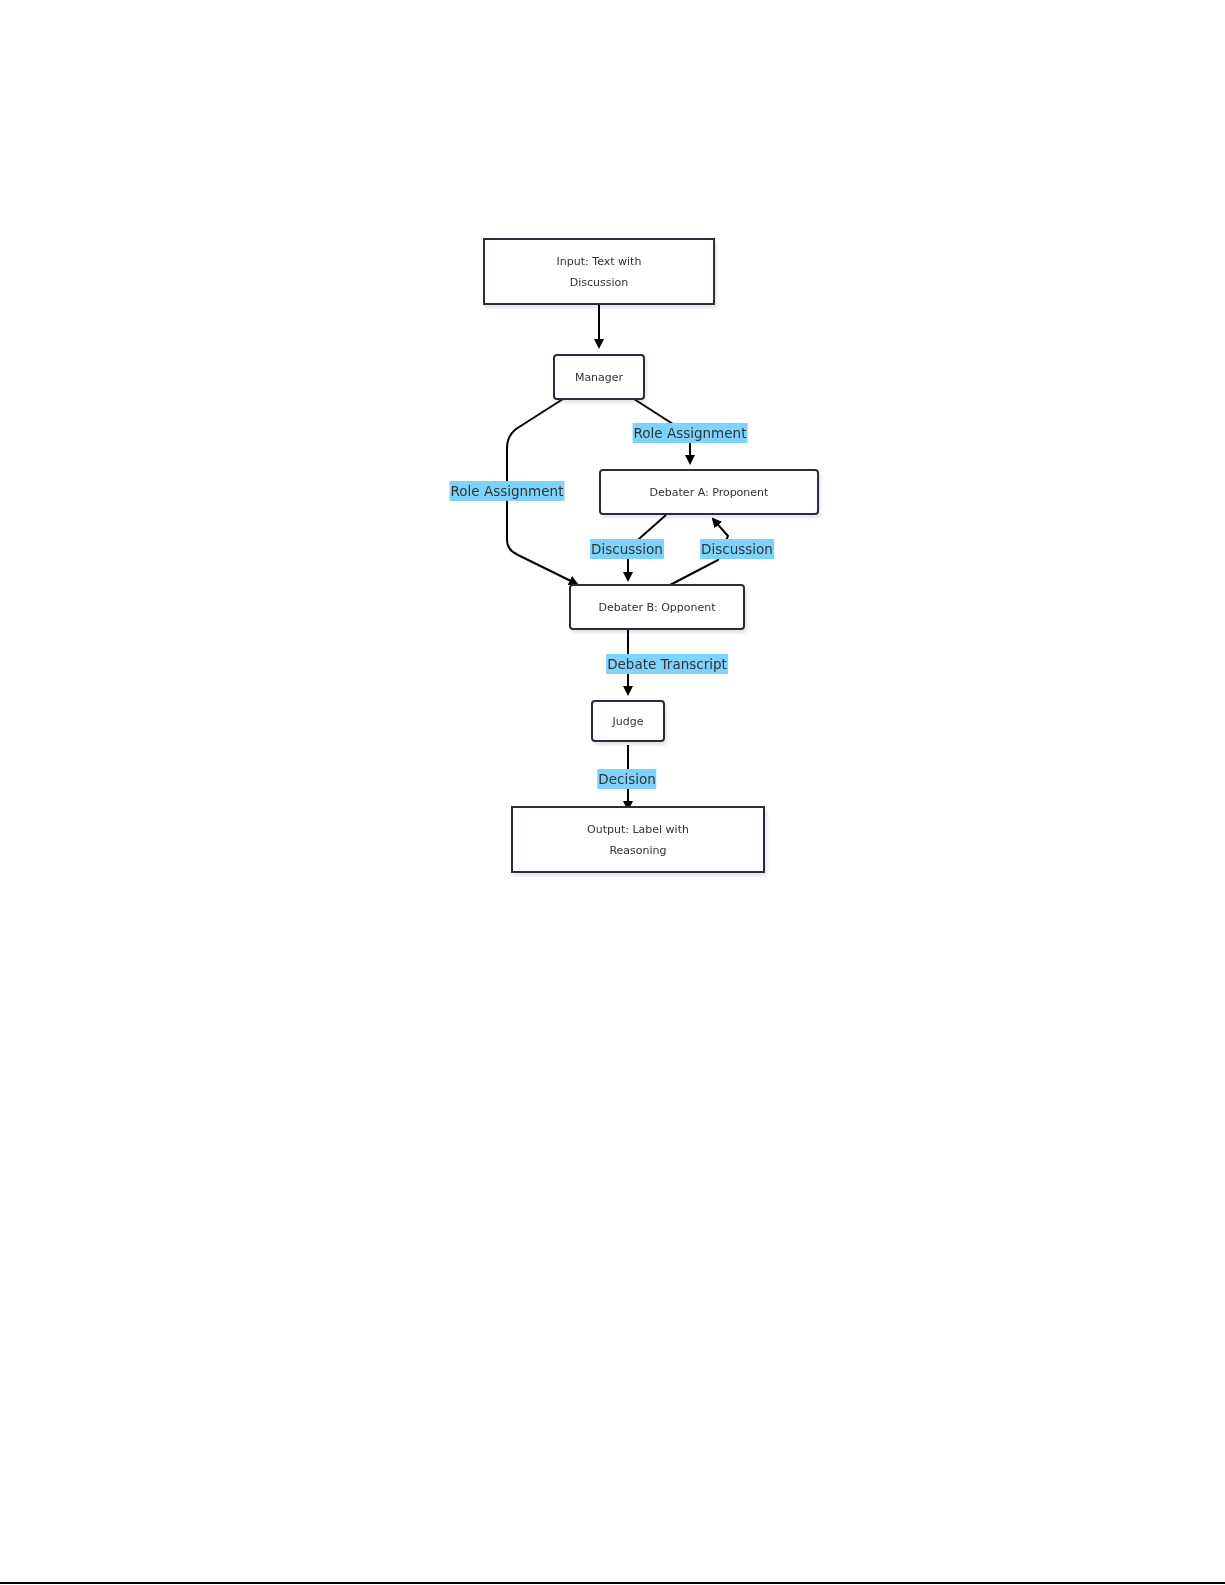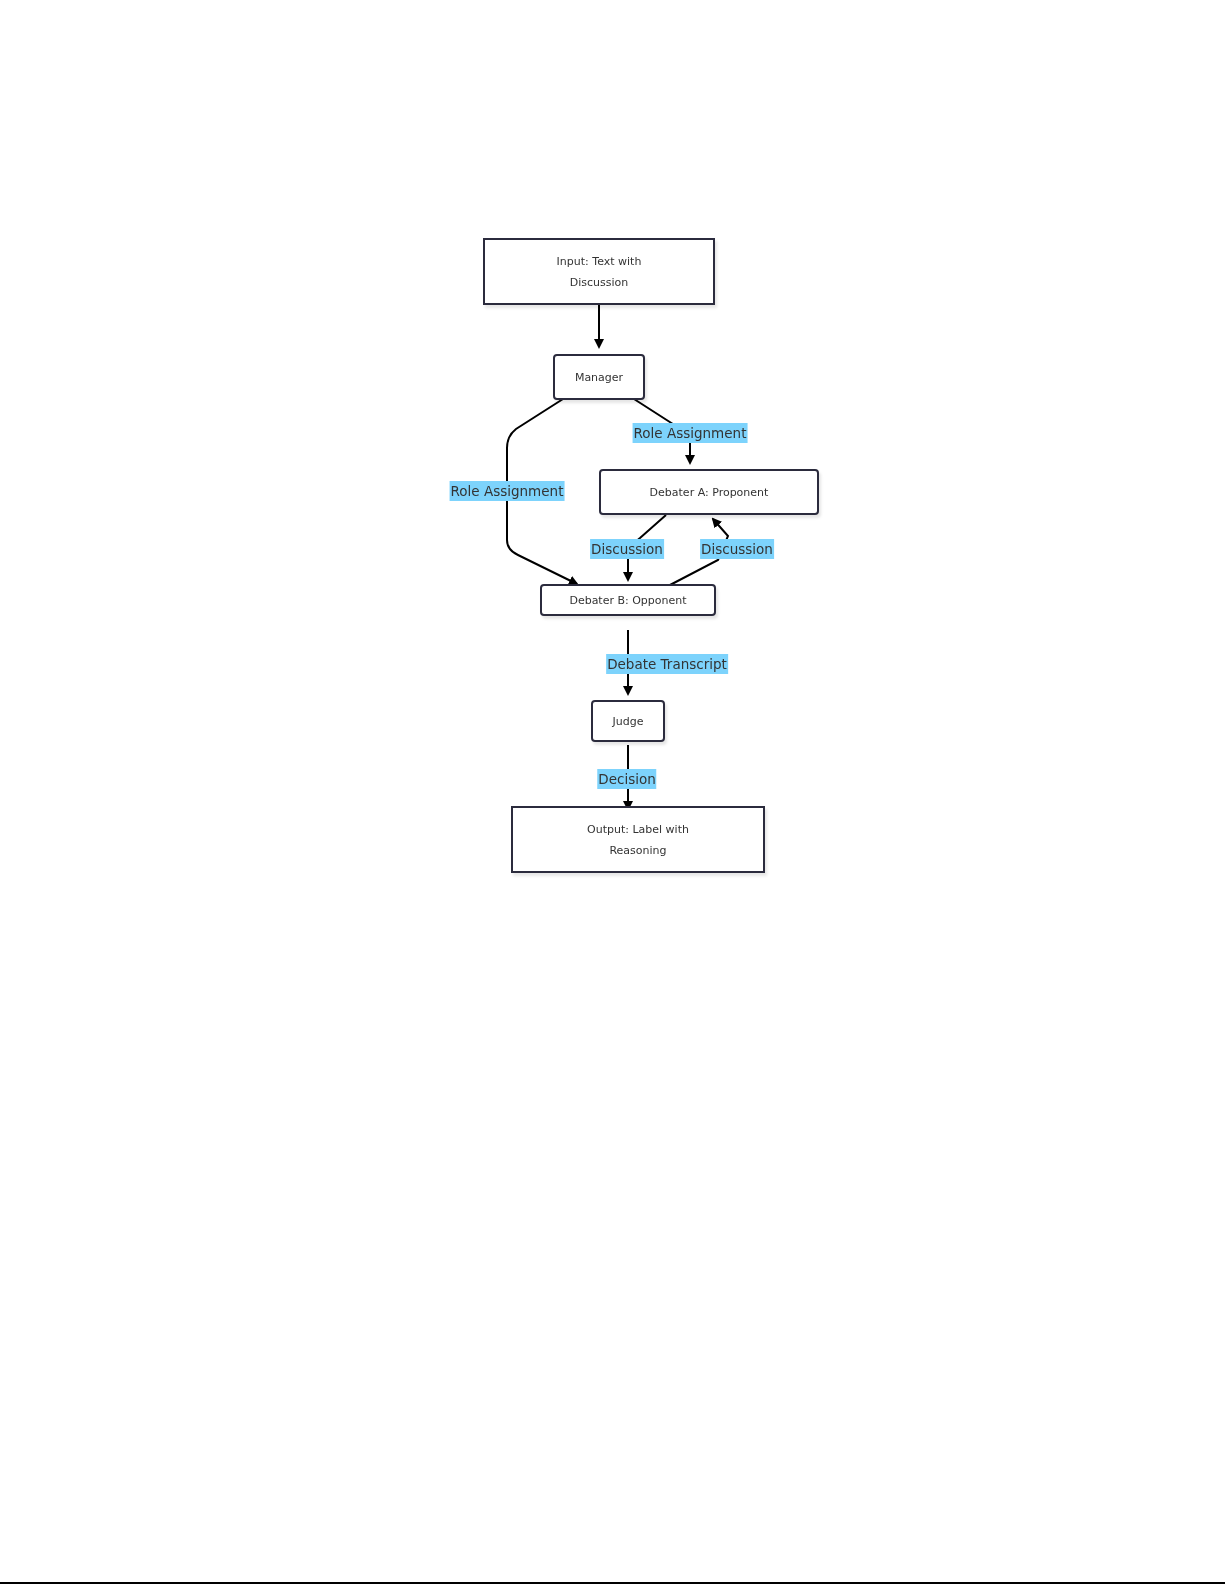--- a/index.html
+++ b/index.html
@@ -49,21 +49,21 @@
   </div>
 
   <div class="node round" style="left:553px;top:354px;width:92px;height:46px;">
     <span>Manager</span>
   </div>
 
   <div class="node round" style="left:599px;top:469px;width:220px;height:46px;">
     <span>Debater A: Proponent</span>
   </div>
 
-  <div class="node round" style="left:540px;top:584px;width:176px;height:32px;">
+  <div class="node round" style="left:569px;top:584px;width:176px;height:46px;">
     <span>Debater B: Opponent</span>
   </div>
 
   <div class="node round" style="left:591px;top:700px;width:74px;height:42px;">
     <span>Judge</span>
   </div>
 
   <div class="node rect" style="left:511px;top:806px;width:254px;height:67px;align-items:center;">
     <div><span>Output: Label with</span><br><span>Reasoning</span></div>
   </div>

